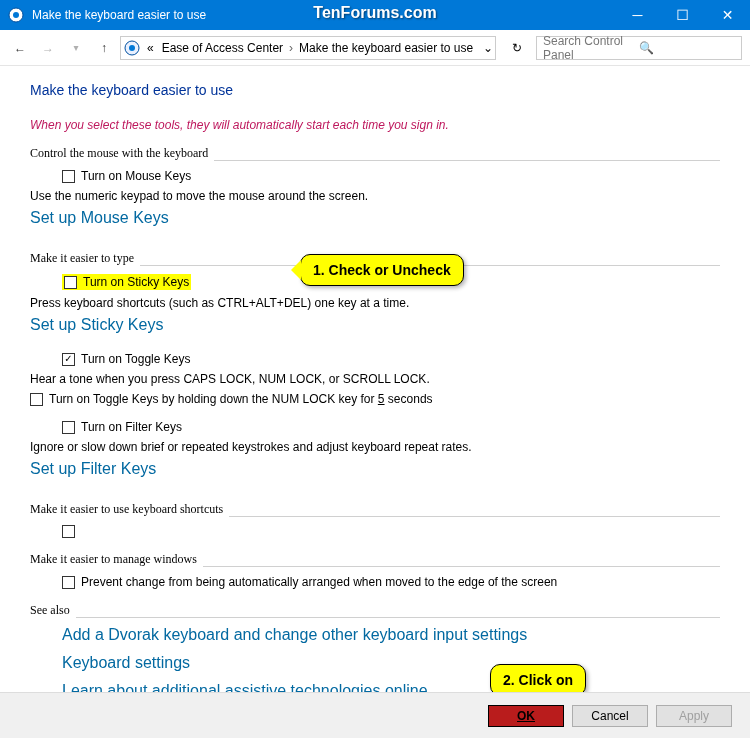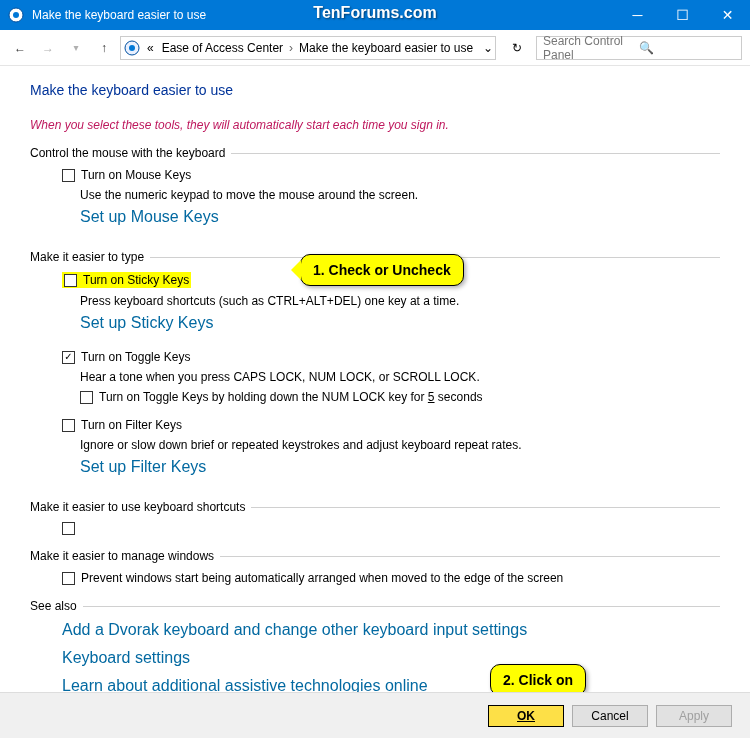--- a/index.html
+++ b/index.html
@@ -56,26 +56,26 @@
 .searchbox span { flex:1; }
 .content {
   padding: 10px 30px 10px 30px;
   height: calc(100% - 30px - 36px - 46px);
   overflow-y: auto;
 }
 .page-title { color:#003399; font-size:14px; margin-top: 6px; }
 .page-subtitle { color:#be185d; font-size:12px; margin-top: 20px; margin-bottom: 14px; font-style: italic; }
 .section { margin-bottom: 14px; }
 .section-header {
-  display:flex; align-items:center; font-size:12px; color:#000; margin-bottom: 8px;
+  display:flex; align-items:flex-end; font-size:12px; color:#000; margin-bottom: 8px; font-family: Liberation Serif, serif;
 }
 .section-header .label { white-space:nowrap; padding-right: 6px; }
 .section-header .rule { flex:1; height:1px; background:#d0d0d0; }
 .indent1 { margin-left: 32px; }
-.indent2 { margin-left: 50px; }
+.indent2 { }
 .checkbox-row { display:flex; align-items:center; font-size:12px; margin-bottom: 6px; }
 .checkbox-row.hl { background: #ffff00; padding: 1px 2px; display:inline-flex; }
 .cb {
   width:13px; height:13px; border:1px solid #333; margin-right:6px; display:inline-flex;
   align-items:center; justify-content:center; font-size:10px; line-height:1; background:#fff;
 }
 .cb.checked::after { content:"✓"; color:#000; font-size:10px; }
 .desc { font-size:12px; color:#000; margin-bottom:6px; }
 .link { color:#0369a1; font-size:16px; margin-bottom: 10px; display:inline-block; }
 .link.u { text-decoration: underline; }
@@ -97,21 +97,21 @@
 }
 .bottombar {
   position:absolute; bottom:0; left:0; right:0; height:46px;
   background:#f0f0f0; border-top:1px solid #ddd;
   display:flex; align-items:center; justify-content:flex-end; padding-right: 18px; gap:8px;
 }
 .btn {
   width: 76px; height:22px; font-size:12px; background:#e1e1e1; border:1px solid #adadad;
   display:flex; align-items:center; justify-content:center;
 }
-.btn.hl { background:#fde047; border:1px solid #000; font-weight:bold; text-decoration:underline; }
+.btn.hl { background:#b91c1c; border:1px solid #000; font-weight:bold; text-decoration:underline; }
 .btn.disabled { color:#a0a0a0; }
 .und { text-decoration: underline; text-decoration-thickness:1px; }
 </style>
 </head>
 <body>
 
 <div class="titlebar">
   <div class="icon">
     <svg width="16" height="16" viewBox="0 0 16 16">
         <circle cx="8" cy="8" r="7" fill="#fff" stroke="#0050a0"></circle>
@@ -224,21 +224,21 @@
   </div>
 
   <div class="section">
     <div class="section-header">
         <span class="label">Make it easier to manage windows</span>
         <span class="rule"></span>
       </div>
     <div class="indent1">
       <div class="checkbox-row">
         <span class="cb"></span>
-          <span>Prevent windows start being automatically arranged when moved to the edge of the screen</span>
+          <span>Prevent change from being automatically arranged when moved to the edge of the screen</span>
       </div>
     </div>
   </div>
 
   <div class="section">
     <div class="section-header">
         <span class="label">See also</span>
         <span class="rule"></span>
       </div>
     <div class="indent1">

